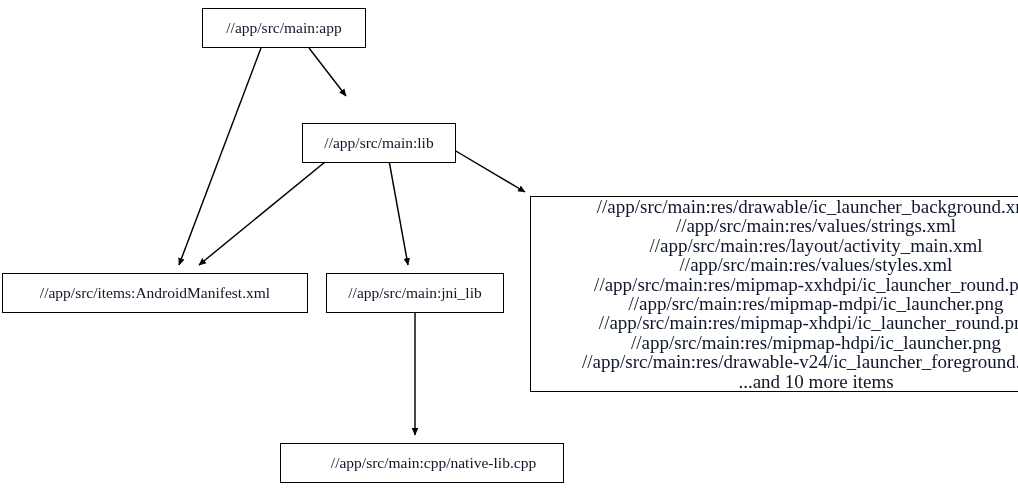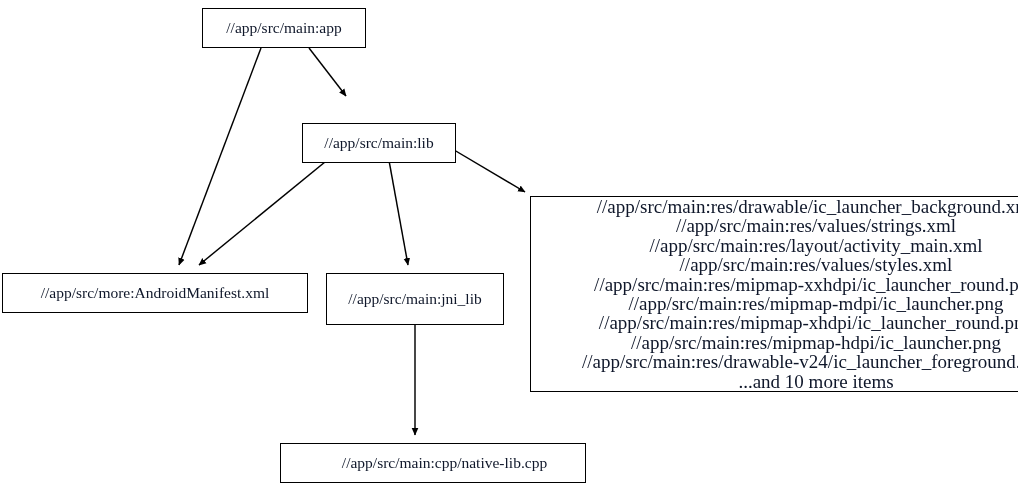--- a/index.html
+++ b/index.html
@@ -41,24 +41,24 @@
   .node-label {
     display: block;
     white-space: pre;
     text-align: center;
   }
 
   
   #node-app          { left: 202px; top: 8px;   width: 164px; height: 40px; }
   #node-lib          { left: 302px; top: 104px; width: 154px; height: 40px; margin-top: 19px; }
   #node-manifest     { left: 2px;   top: 273px; width: 306px; height: 40px; }
-  #node-jni-lib      { left: 326px; top: 273px; width: 178px; height: 52px; }
+  #node-jni-lib      { left: 326px; top: 273px; width: 178px; height: 40px; }
   #node-res-group    { left: 530px; top: 196px; width: 572px; height: 196px;
                        font-size: 19px; line-height: 19.4px; }
-  #node-native-lib   { left: 280px; top: 443px; width: 306px; height: 40px; padding-left: 23px; }
+  #node-native-lib   { left: 280px; top: 443px; width: 284px; height: 40px; padding-left: 23px; }
 </style>
 </head>
 <body>
 
 <div id="graph">
 
   <svg id="edges-layer" width="1018" height="496" viewBox="0 0 1018 496" xmlns="http://www.w3.org/2000/svg">
     <defs>
       <marker id="arrow" viewBox="0 0 10 10" refX="9.2" refY="5" markerWidth="5.2" markerHeight="5.2" orient="auto-start-reverse">
         <path d="M 0 0.6 L 10 5 L 0 9.4 z" fill="#000000"></path>
@@ -80,21 +80,21 @@
 
   <div class="node" id="node-app">
     <span class="node-label">//app/src/main:app</span>
   </div>
 
   <div class="node" id="node-lib">
     <span class="node-label">//app/src/main:lib</span>
   </div>
 
   <div class="node" id="node-manifest">
-    <span class="node-label">//app/src/more:AndroidManifest.xml</span>
+    <span class="node-label">//app/src/items:AndroidManifest.xml</span>
   </div>
 
   <div class="node" id="node-jni-lib">
     <span class="node-label">//app/src/main:jni_lib</span>
   </div>
 
   <div class="node" id="node-native-lib">
     <span class="node-label">//app/src/main:cpp/native-lib.cpp</span>
   </div>
 

